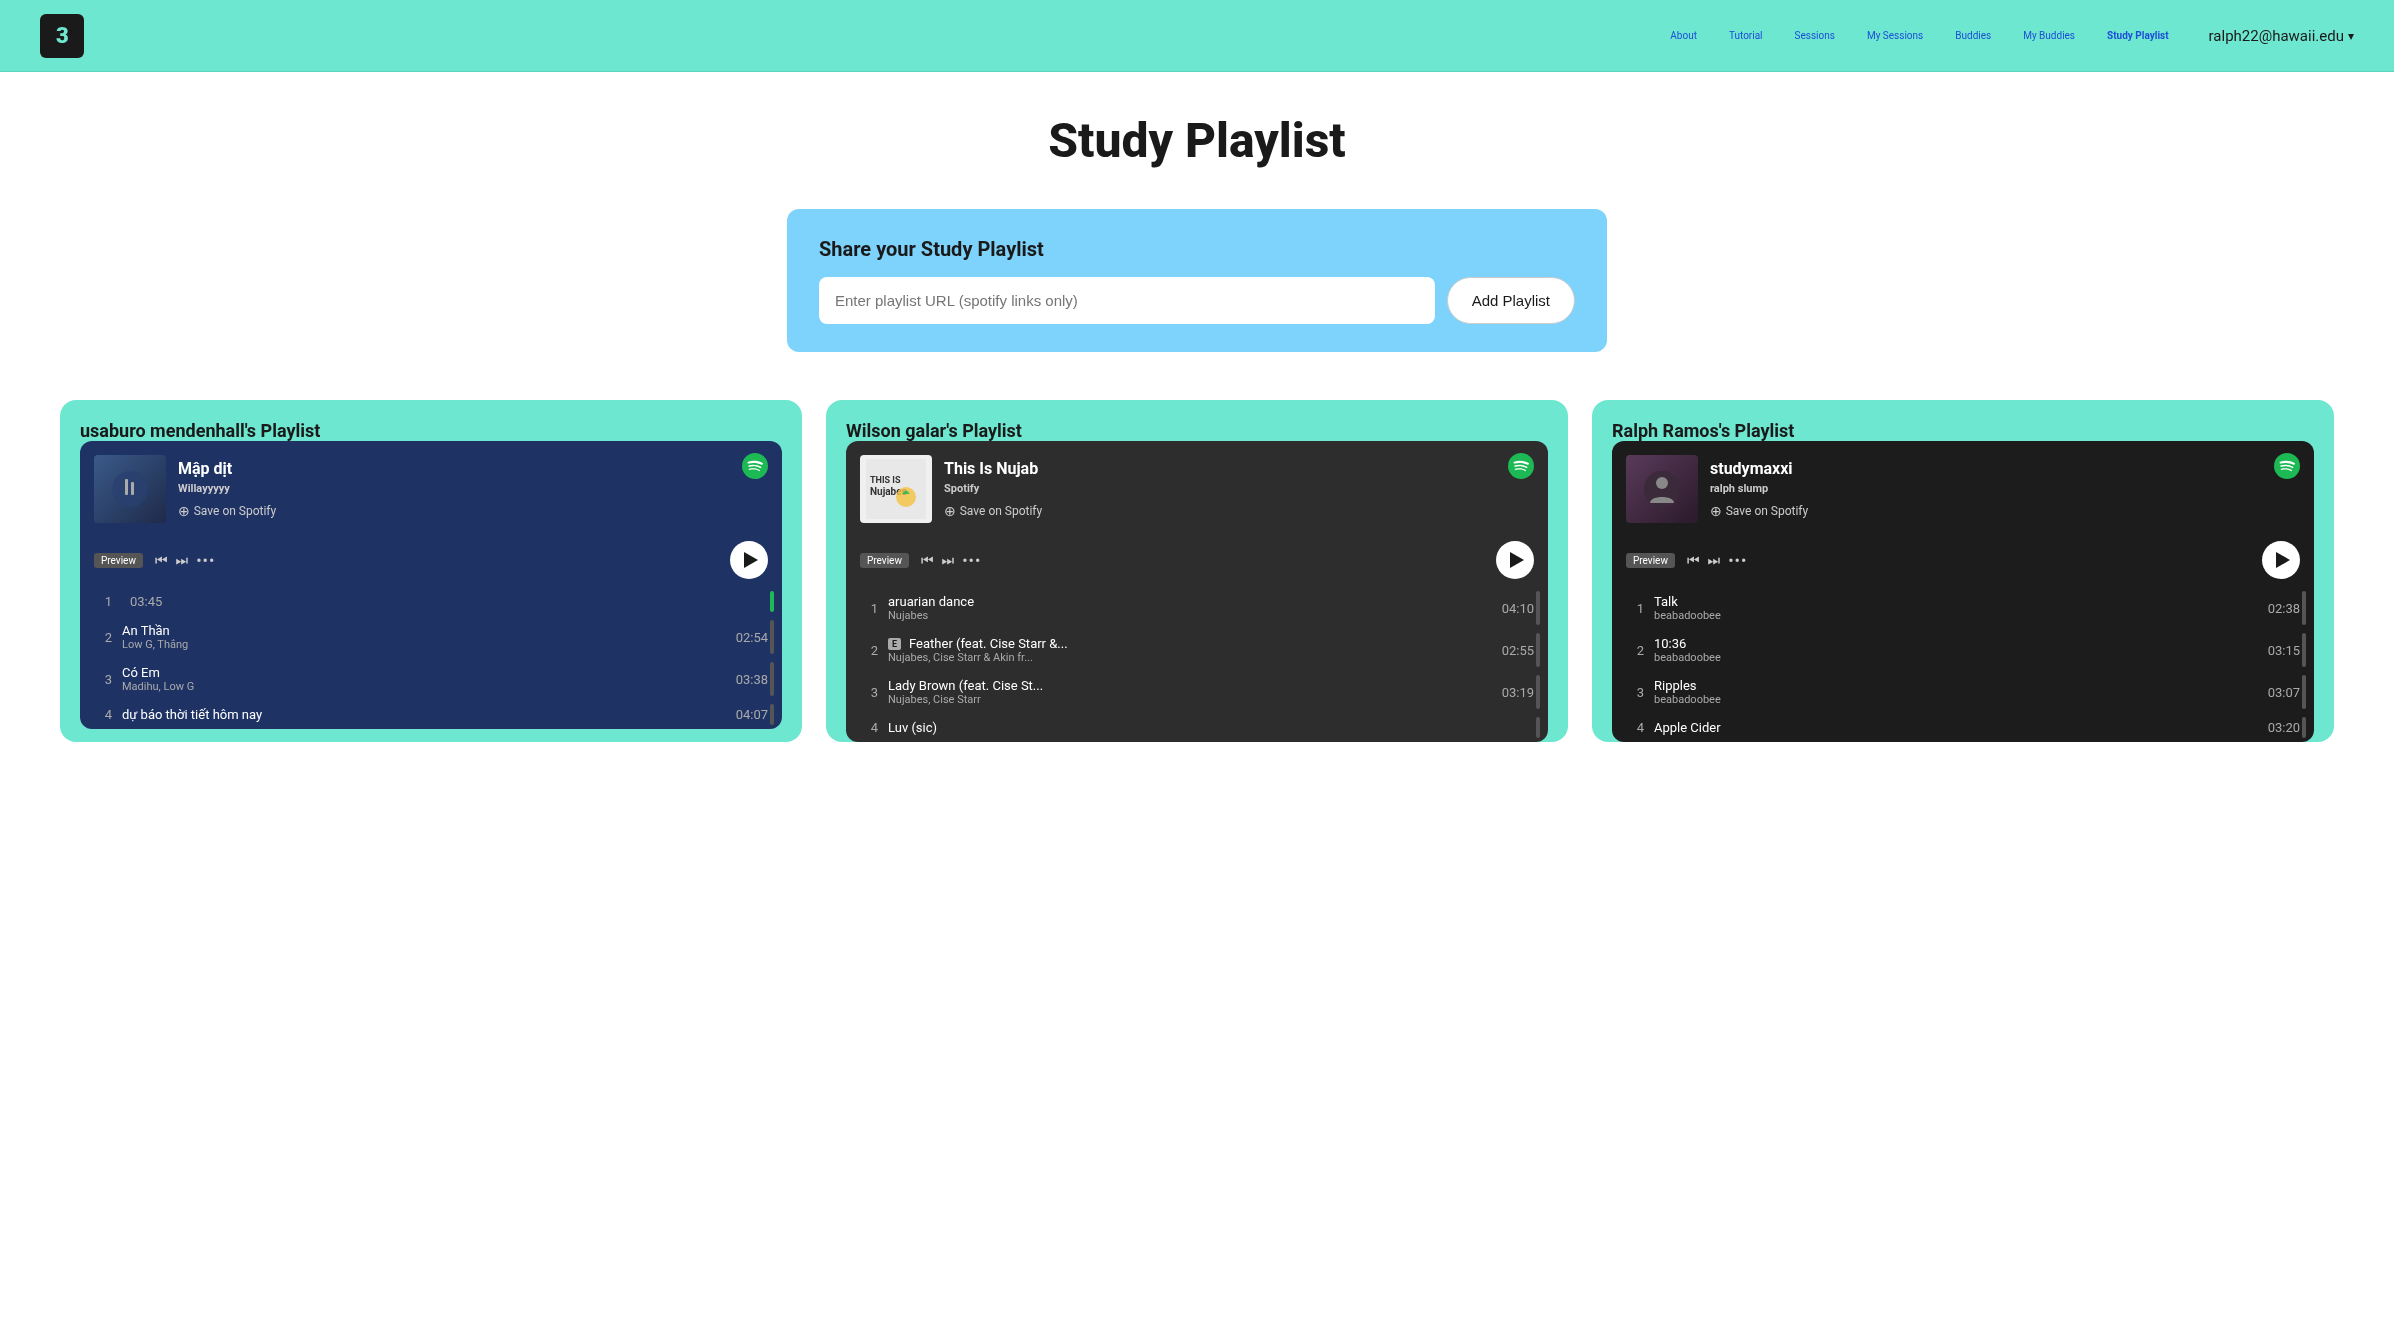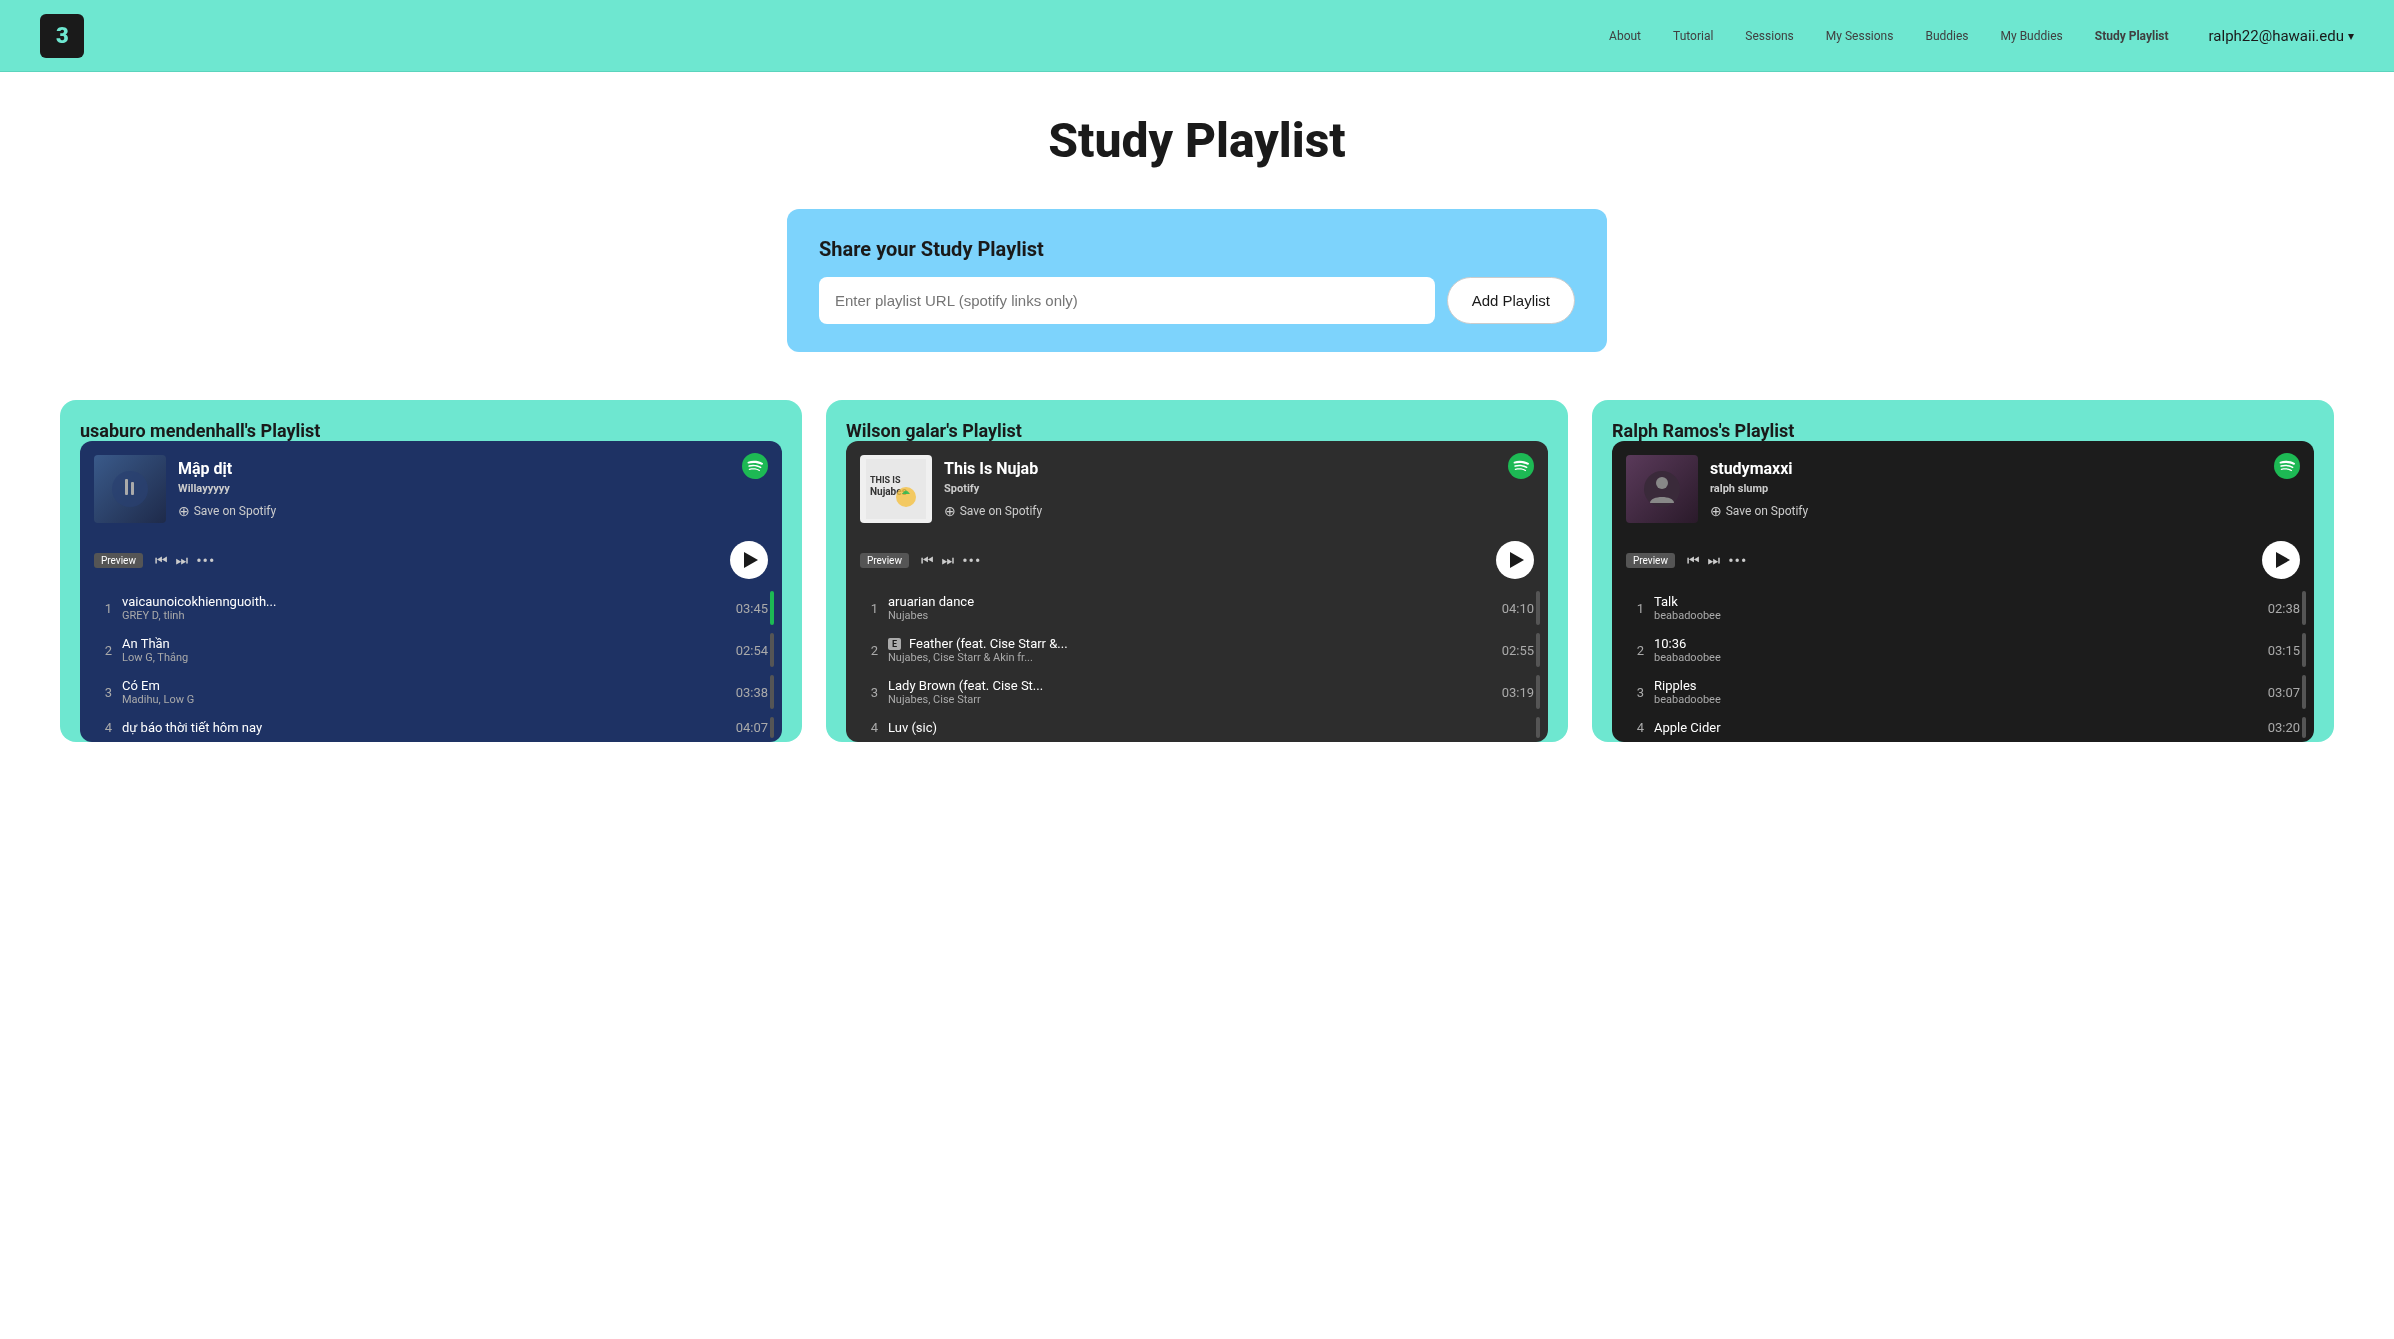--- a/index.html
+++ b/index.html
@@ -31,22 +31,22 @@
       letter-spacing: -1px;
     }
     .nav-links {
       display: flex;
       gap: 32px;
       align-items: center;
       margin-right: 40px;
     }
     .nav-links a {
       text-decoration: none;
-      color: #404040;
-      font-size: 12px;
+      color: #1d4ed8;
+      font-size: 10px;
       font-weight: 400;
     }
     .nav-links a.active {
       font-weight: 700;
     }
     .nav-user {
       font-size: 15px;
       color: #1a1a1a;
       cursor: pointer;
       display: flex;
@@ -360,24 +360,20 @@
           <span class="ctrl-btn">⏭</span>
           <span class="ctrl-dots">•••</span>
           <div class="ctrl-play">
             <div class="ctrl-play-icon"></div>
           </div>
         </div>
 
         <div class="track-list">
           <div class="track-row">
             <span class="track-num">1</span>
-            <div class="track-info">
-              <div class="track-name">vaicaunoicokhiennguoith...</div>
-              <div class="track-artist">GREY D, tlinh</div>
-            </div>
             <span class="track-duration">03:45</span>
             <div class="track-bar active"></div>
           </div>
           <div class="track-row">
             <span class="track-num">2</span>
             <div class="track-info">
               <div class="track-name">An Thần</div>
               <div class="track-artist">Low G, Thắng</div>
             </div>
             <span class="track-duration">02:54</span>

